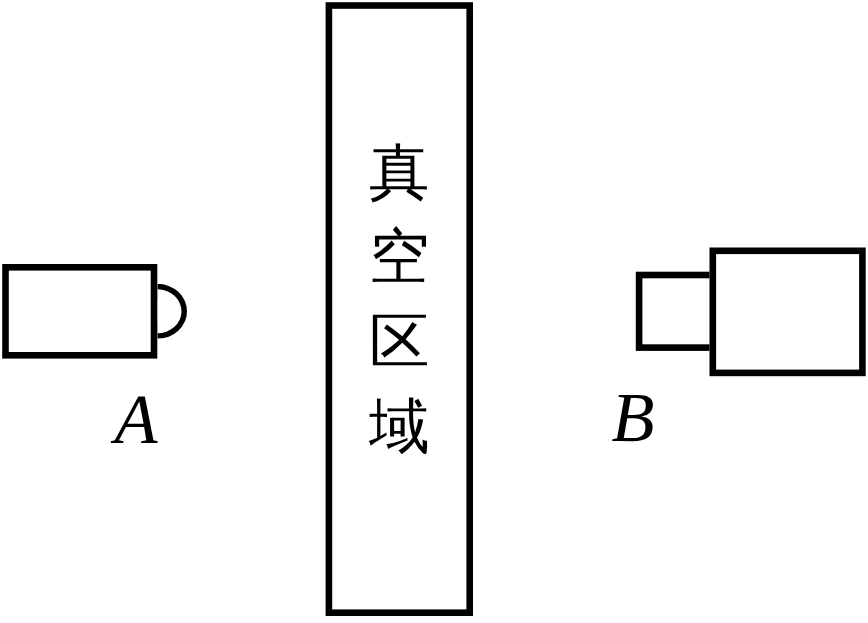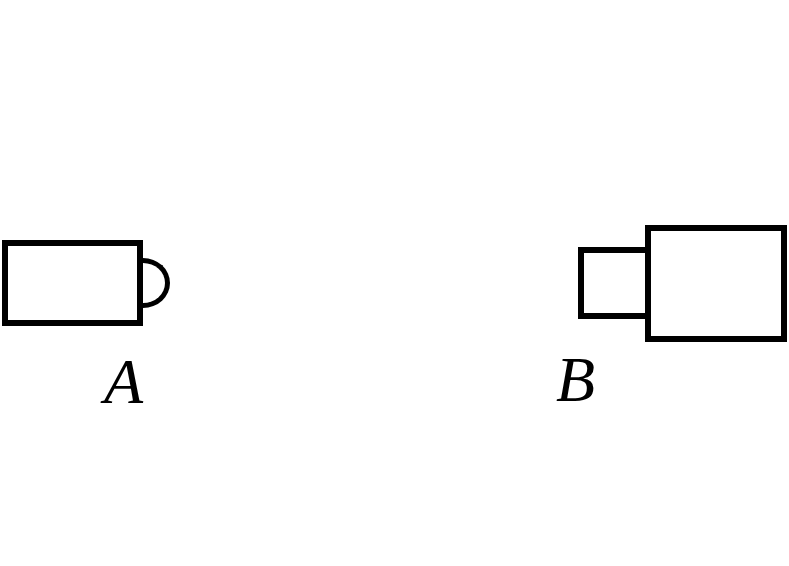--- a/index.html
+++ b/index.html
@@ -105,20 +105,23 @@
   .label-b {
     left: 556px;
     top: 350px;
   }
 </style>
 </head>
 <body>
 
 <div class="canvas">
 
+  <div class="vacuum-box">
+    <div class="vacuum-label">真空区域</div>
+  </div>
 
   <div class="device-a-body"></div>
   <div class="device-a-dome"></div>
   <div class="device-label label-a">A</div>
 
   <div class="device-b-horn"></div>
   <div class="device-b-body"></div>
   <div class="device-label label-b">B</div>
 
 </div>

